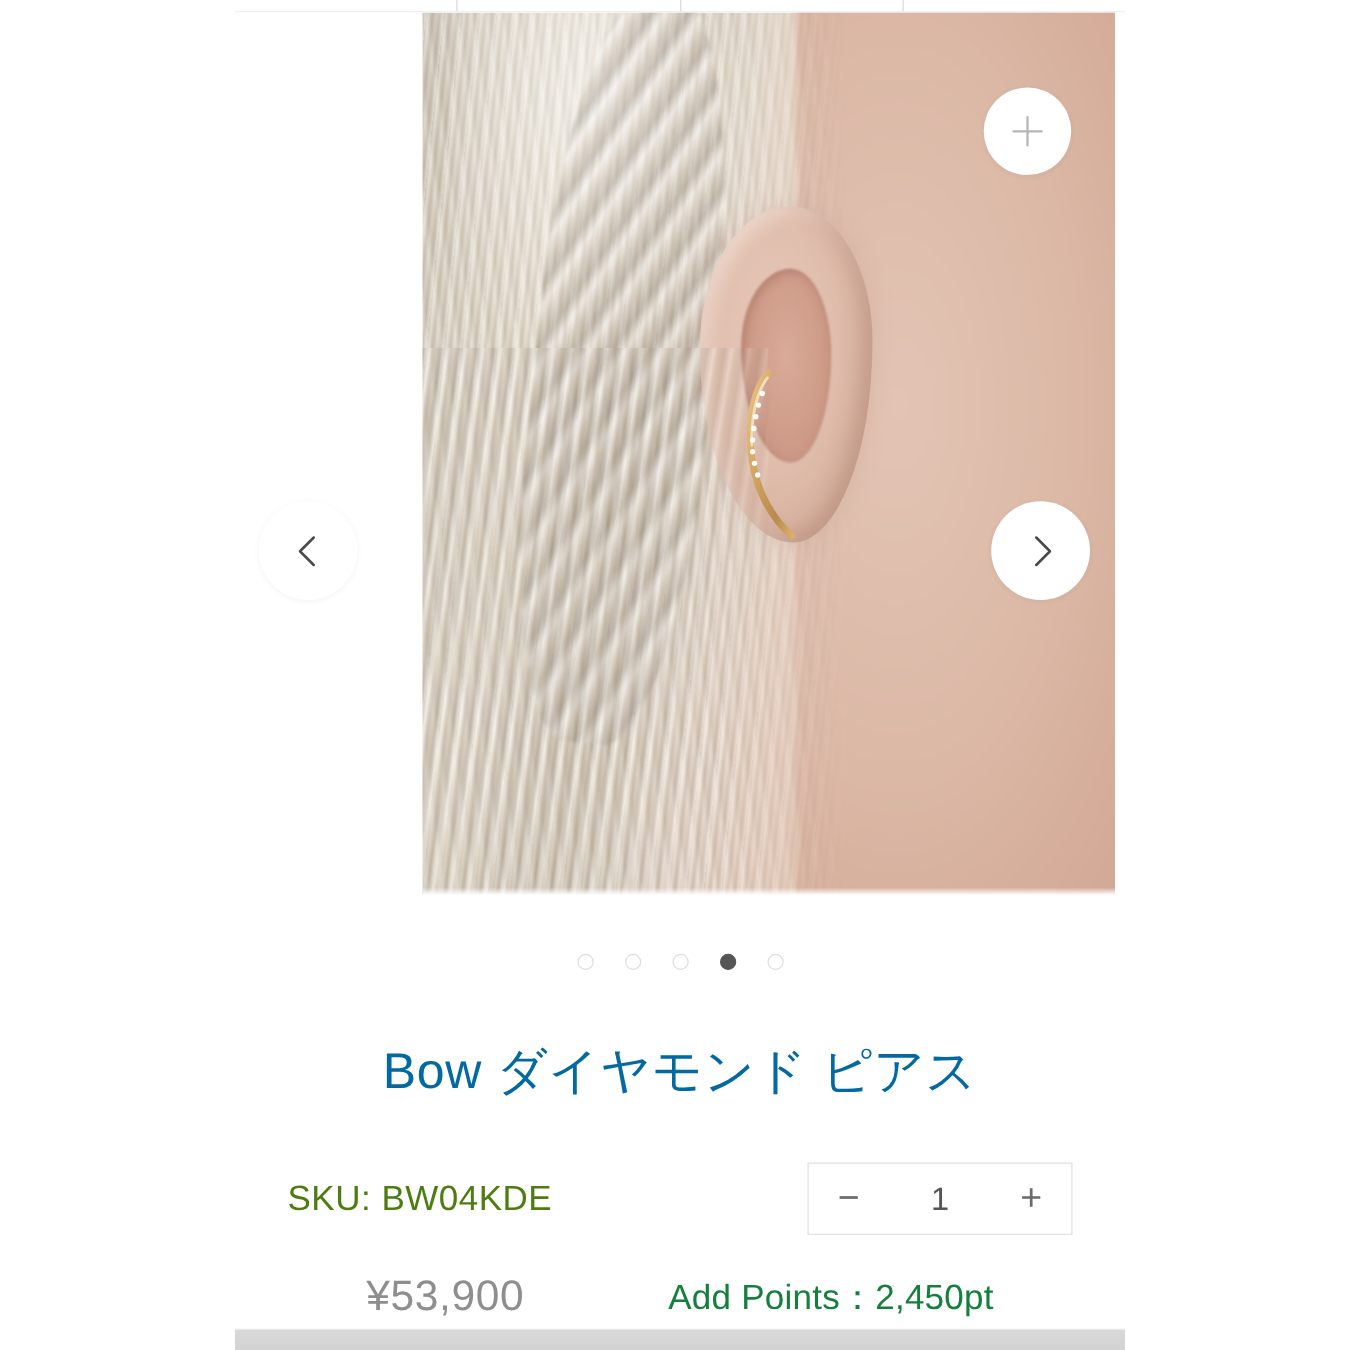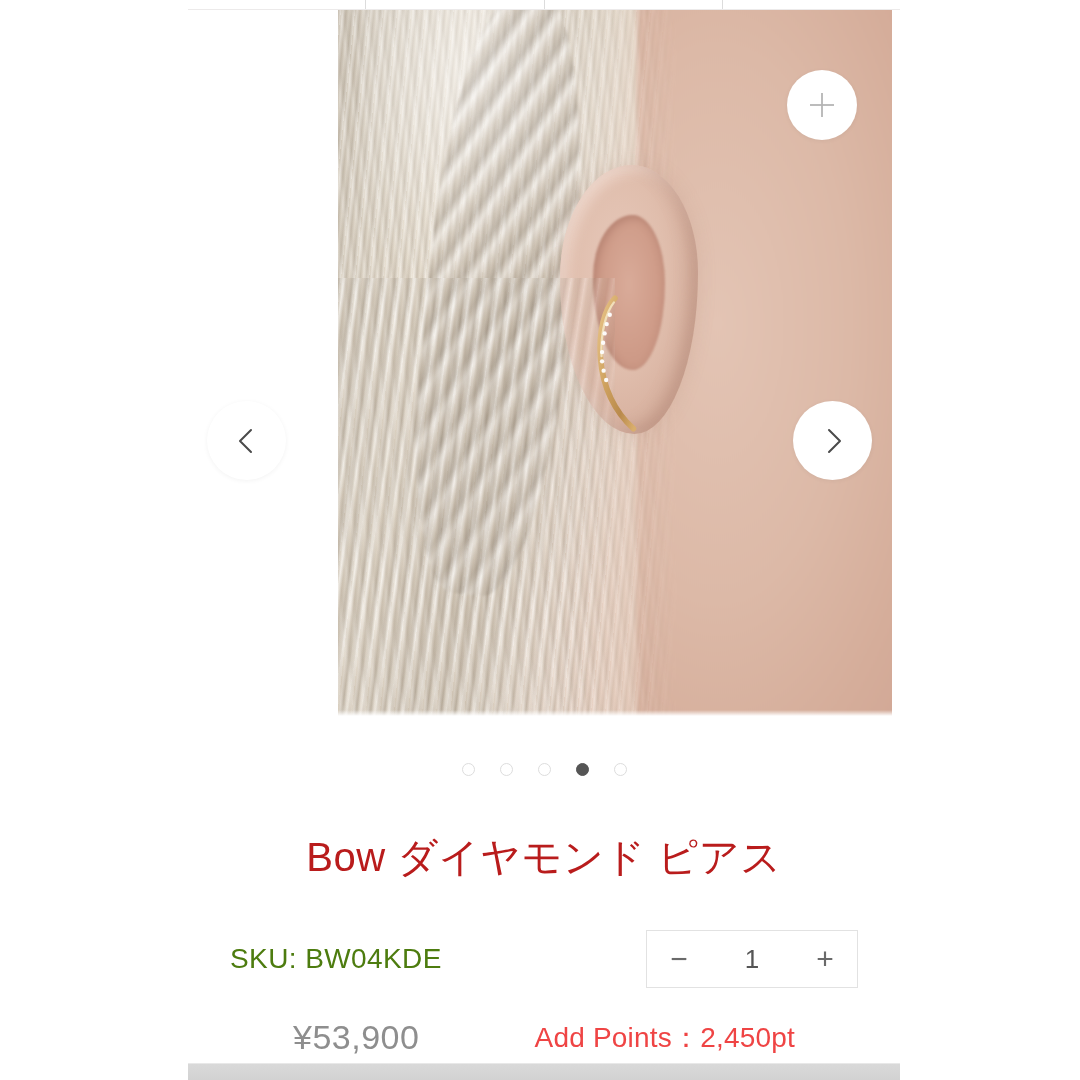--- a/index.html
+++ b/index.html
@@ -265,21 +265,21 @@
     position: absolute;
     left: 188px;
     top: 800px;
     width: 712px;
   }
 
   .product-title {
     text-align: center;
     font-size: 40px;
     font-weight: 400;
-    color: #b91c1c;
+    color: #0369a1;
     letter-spacing: 0.5px;
     line-height: 1.25;
     margin-top: 32px;
   }
 
   .row-sku {
     display: flex;
     align-items: center;
     justify-content: space-between;
     margin-top: 48px;
@@ -332,21 +332,21 @@
     gap: 40px;
   }
   .price {
     font-size: 34px;
     color: #8e8e8e;
     font-weight: 400;
     letter-spacing: .5px;
   }
   .points {
     font-size: 28px;
-    color: #ef4444;
+    color: #15803d;
     font-weight: 400;
     letter-spacing: .2px;
   }
 
   
   .bottom-bar {
     position: absolute;
     left: 188px;
     top: 1063px;
     width: 712px;

